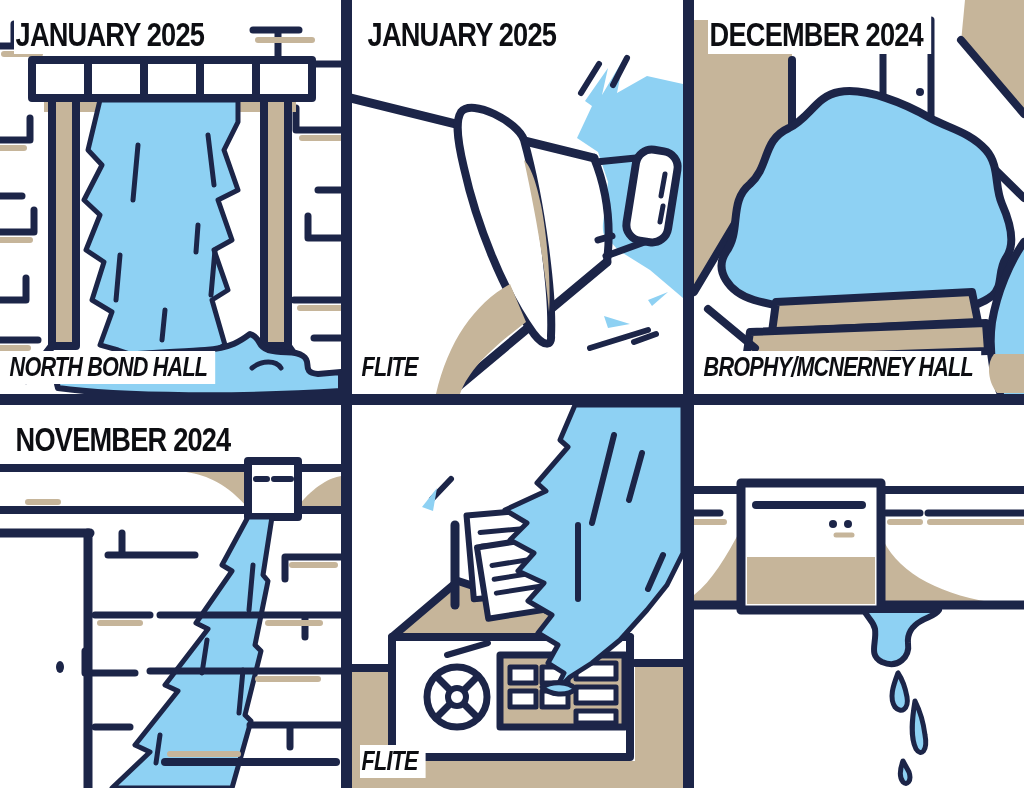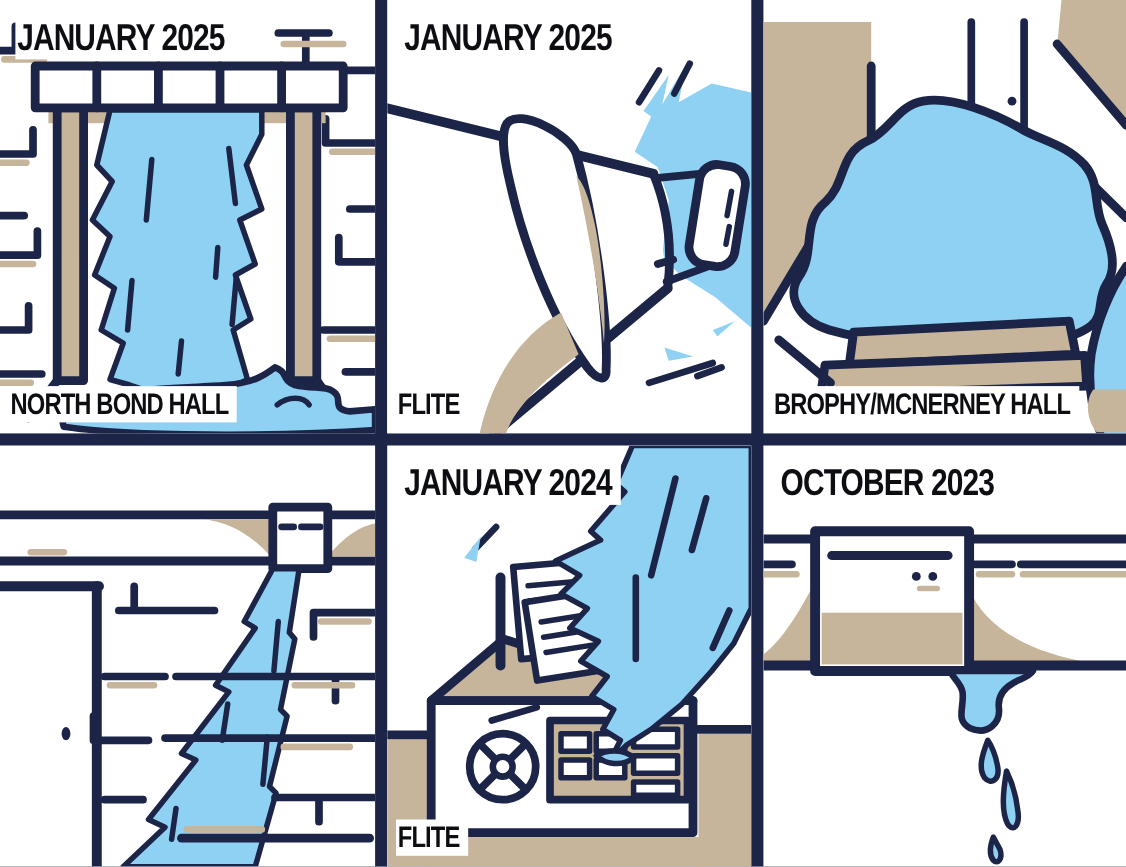--- a/index.html
+++ b/index.html
@@ -22,21 +22,21 @@
   .tn{fill:none;stroke:var(--tan);stroke-linecap:round;stroke-linejoin:round;}
   .w5{stroke-width:5px;} .w6{stroke-width:6px;} .w7{stroke-width:7px;}
   .w8{stroke-width:8px;} .w9{stroke-width:9px;}
   .fw{fill:var(--paper);} .fb{fill:var(--blue);} .ft{fill:var(--tan);} .fn{fill:var(--navy);}
   
   .lbl{position:absolute;font-family:"Liberation Sans",sans-serif;font-weight:900;
        color:var(--ink);white-space:nowrap;line-height:1;}
   .lbl span{display:inline-block;background:var(--paper);transform:scaleX(.8);
        transform-origin:0 50%;letter-spacing:-1px;padding:3px 10px 3px 2px;}
   .date{top:14px;left:14px;font-size:34px;}
-  .loc{bottom:10px;left:8px;font-size:27px;}
+  .loc{bottom:10px;left:8px;font-size:27px;font-style:italic;}
 </style>
 </head>
 <body>
 
 <div class="board">
 
   <section class="panel">
     <svg viewBox="0 0 341 394" width="341" height="394">
       <g>
         <path class="ln w7" d="M0 46 H36 M14 24 V46"></path>
@@ -143,20 +143,21 @@
         <path class="fb" d="M330 240 C316 262 303 292 298 322 C294 352 300 376 307 394 L330 394 Z"></path>
         <path class="ln w8" d="M330 242 C316 262 303 292 298 322 C294 352 300 376 306 392"></path>
         <path class="ft" d="M300 354 C292 364 294 382 303 393 L330 393 L330 354 Z"></path>
       </g>
       <g>
         <path class="ft ln w8" d="M82 302 L278 292 L284 322 L78 332 Z"></path>
         <path class="ft ln w8" d="M56 332 L292 323 L294 351 L52 359 Z"></path>
         <path class="ln w8" d="M14 309 L61 348"></path>
       </g>
     </svg>
+    <div class="lbl date"><span>DECEMBER 2024</span></div>
     <div class="lbl loc"><span>BROPHY/MCNERNEY HALL</span></div>
   </section>
 
   <section class="panel">
     <svg viewBox="0 0 341 383" width="341" height="383">
       <g>
         <path class="ln w8" d="M0 63 H341 M0 105 H341"></path>
         <path class="tn w6" d="M28 97 H58"></path>
       </g>
       <g>
@@ -190,20 +191,21 @@
       <g>
         <path class="ln w9" d="M0 128 H90"></path>
         <path class="ln w9" d="M88 128 V383"></path>
         <ellipse class="fn" cx="60" cy="262" rx="4" ry="6"></ellipse>
       </g>
       <g>
         <path class="ln w8" d="M165 357 H336"></path>
         <path class="tn w6" d="M170 349 H238"></path>
       </g>
     </svg>
+    <div class="lbl date"><span>NOVEMBER 2024</span></div>
   </section>
 
   <section class="panel">
     <svg viewBox="0 0 331 383" width="331" height="383">
       <g>
         <rect class="ft" x="0" y="267" width="40" height="116"></rect>
         <rect class="ft" x="283" y="262" width="48" height="121"></rect>
         <rect class="ft" x="36" y="356" width="252" height="27"></rect>
         <path class="ln w8" d="M0 263 H42 M283 258 H331"></path>
       </g>
@@ -238,21 +240,20 @@
         <path class="fb ln w5" d="M223 0 L208 35 L216 42 L185 78 L194 86 L153 105 L175 118 L158 135 L182 148 L166 166 L192 178 L176 196 L200 210 L186 228 L206 240 L196 258 L212 268 L202 288 L218 272 L240 258 L268 235 L295 205 L315 180 L331 148 L331 0 Z"></path>
         <path class="ln w6" d="M262 30 L240 118 M290 48 L277 95 M311 150 L296 184"></path>
         <path class="ln w6" d="M226 120 V194"></path>
         <path class="fb ln w5" d="M190 282 C200 276 216 276 224 284 C214 292 198 290 190 282 Z"></path>
       </g>
       <g>
         <path class="ln w6" d="M80 94 L99 74 M95 250 L136 238"></path>
         <path class="fb" d="M70 102 L85 83 L81 106 Z"></path>
       </g>
     </svg>
-    <div class="lbl date"><span>JANUARY 2024</span></div>
     <div class="lbl loc"><span>FLITE</span></div>
   </section>
 
   <section class="panel">
     <svg viewBox="0 0 330 383" width="330" height="383">
       <g>
         <path class="ln w8" d="M0 85 H330"></path>
         <path class="ln w7" d="M0 108 H26 M192 108 H226 M234 108 H330"></path>
         <path class="tn w6" d="M0 117 H30 M196 117 H226 M236 117 H330"></path>
         <path class="ft" d="M47 124 C32 152 18 176 0 190 L0 197 H47 Z"></path>
@@ -267,16 +268,15 @@
         <circle class="fn" cx="154" cy="119" r="4"></circle>
         <path class="tn w5" d="M142 130 H158"></path>
       </g>
       <g>
         <path class="fb ln w6" d="M170 205 C173 213 179 215 181 224 C183 238 174 250 188 257 C204 264 216 252 214 238 C213 227 220 220 227 216 C233 212 241 211 245 205 Z"></path>
         <path class="fb ln w5" d="M204 268 C199 281 195 293 201 302 C207 309 215 304 213 292 C211 281 208 274 204 268 Z"></path>
         <path class="fb ln w5" d="M221 296 C218 314 216 332 222 344 C227 352 234 346 231 330 C229 314 225 304 221 296 Z"></path>
         <path class="fb ln w5" d="M209 356 C206 364 205 372 209 377 C213 381 218 376 215 367 Z"></path>
       </g>
     </svg>
-    <div class="lbl date"><span>OCTOBER 2023</span></div>
   </section>
 
 </div>
 
 </body></html>

